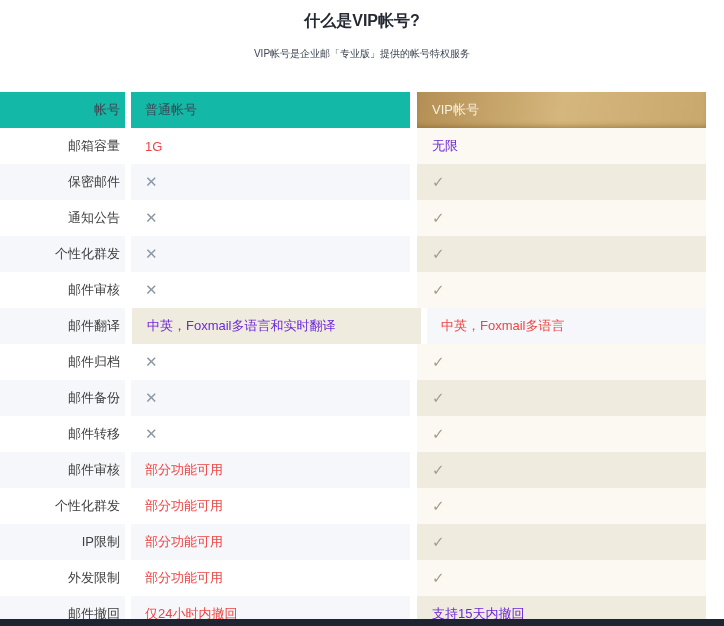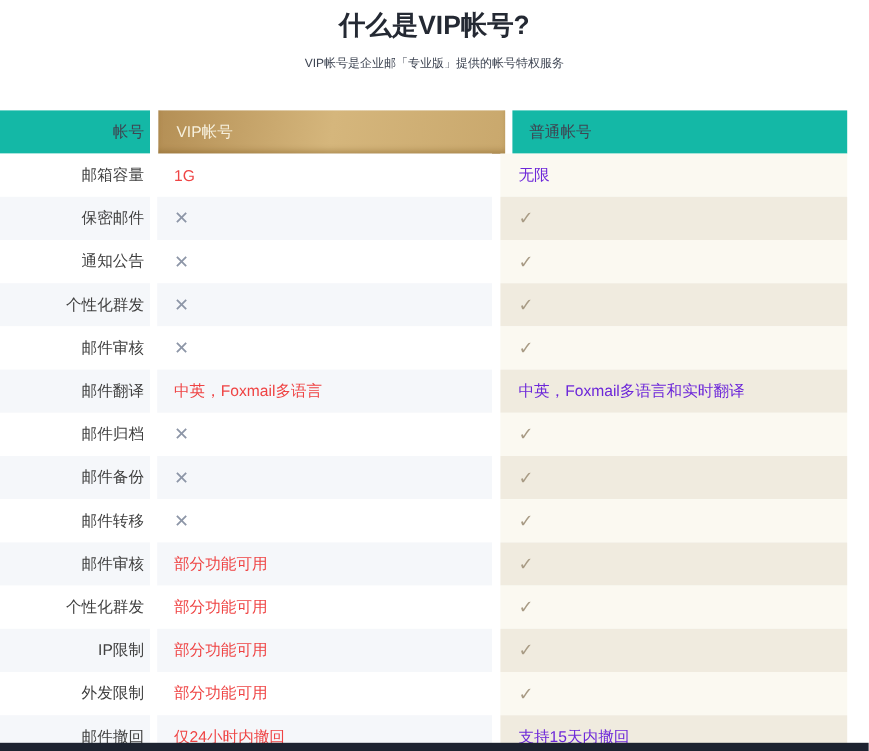--- a/index.html
+++ b/index.html
@@ -4,21 +4,21 @@
 <style>
   html,body{margin:0;padding:0;}
   body{
     width:724px;height:626px;position:relative;overflow:hidden;
     background:#ffffff;
     font-family:"Liberation Sans","DejaVu Sans",sans-serif;
   }
   
   .hero{padding-top:9px;text-align:center;}
   .hero h1{
-    margin:0;font-size:22px;line-height:23px;font-weight:bold;color:#242933;
+    margin:0;font-size:16px;line-height:23px;font-weight:bold;color:#242933;
   }
   .hero p{
     margin:13px 15px 0;font-size:10px;line-height:18px;color:#3d4452;
   }
   
   .tbl{position:absolute;top:92px;left:0;width:724px;}
   .row{display:flex;height:36px;}
   .cell{
     display:flex;align-items:center;font-size:13px;box-sizing:border-box;
     white-space:nowrap;overflow:hidden;
@@ -53,22 +53,22 @@
 <body>
 
 <div class="hero">
   <h1>什么是VIP帐号?</h1>
   <p>VIP帐号是企业邮「专业版」提供的帐号特权服务</p>
 </div>
 
 <div class="tbl">
   <div class="row hrow">
     <div class="cell c1">帐号</div>
+    <div class="cell c2">普通帐号</div>
     <div class="cell c3">VIP帐号</div>
-    <div class="cell c2">普通帐号</div>
   </div>
 
   <div class="rows">
     <div class="row">
       <div class="cell c1">邮箱容量</div>
       <div class="cell c2">1G</div>
       <div class="cell c3">无限</div>
     </div>
     <div class="row">
       <div class="cell c1">保密邮件</div>
@@ -85,22 +85,22 @@
       <div class="cell c2 mark-x">✕</div>
       <div class="cell c3 mark-ok">✓</div>
     </div>
     <div class="row">
       <div class="cell c1">邮件审核</div>
       <div class="cell c2 mark-x">✕</div>
       <div class="cell c3 mark-ok">✓</div>
     </div>
     <div class="row">
       <div class="cell c1">邮件翻译</div>
+      <div class="cell c3">中英，Foxmail多语言和实时翻译</div>
       <div class="cell c2">中英，Foxmail多语言</div>
-      <div class="cell c3">中英，Foxmail多语言和实时翻译</div>
     </div>
     <div class="row">
       <div class="cell c1">邮件归档</div>
       <div class="cell c2 mark-x">✕</div>
       <div class="cell c3 mark-ok">✓</div>
     </div>
     <div class="row">
       <div class="cell c1">邮件备份</div>
       <div class="cell c2 mark-x">✕</div>
       <div class="cell c3 mark-ok">✓</div>

